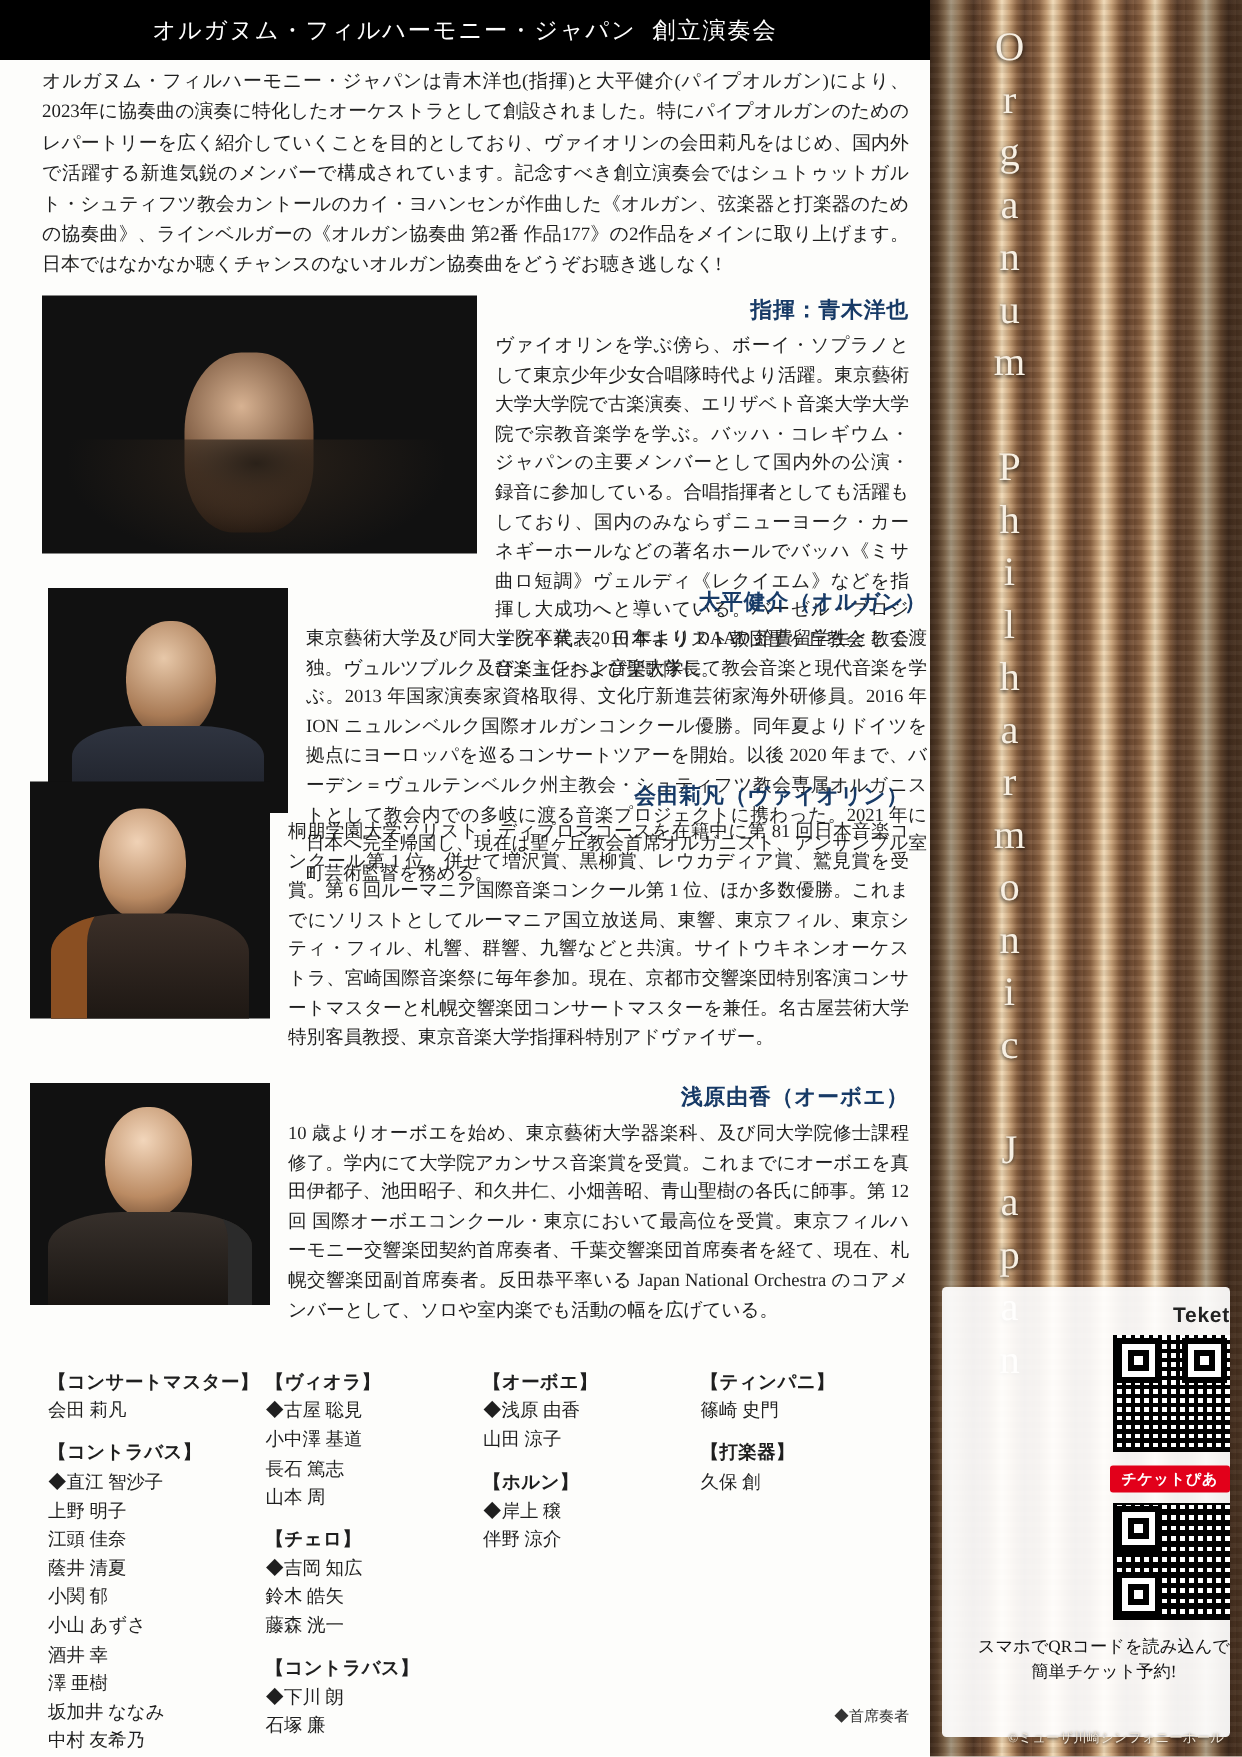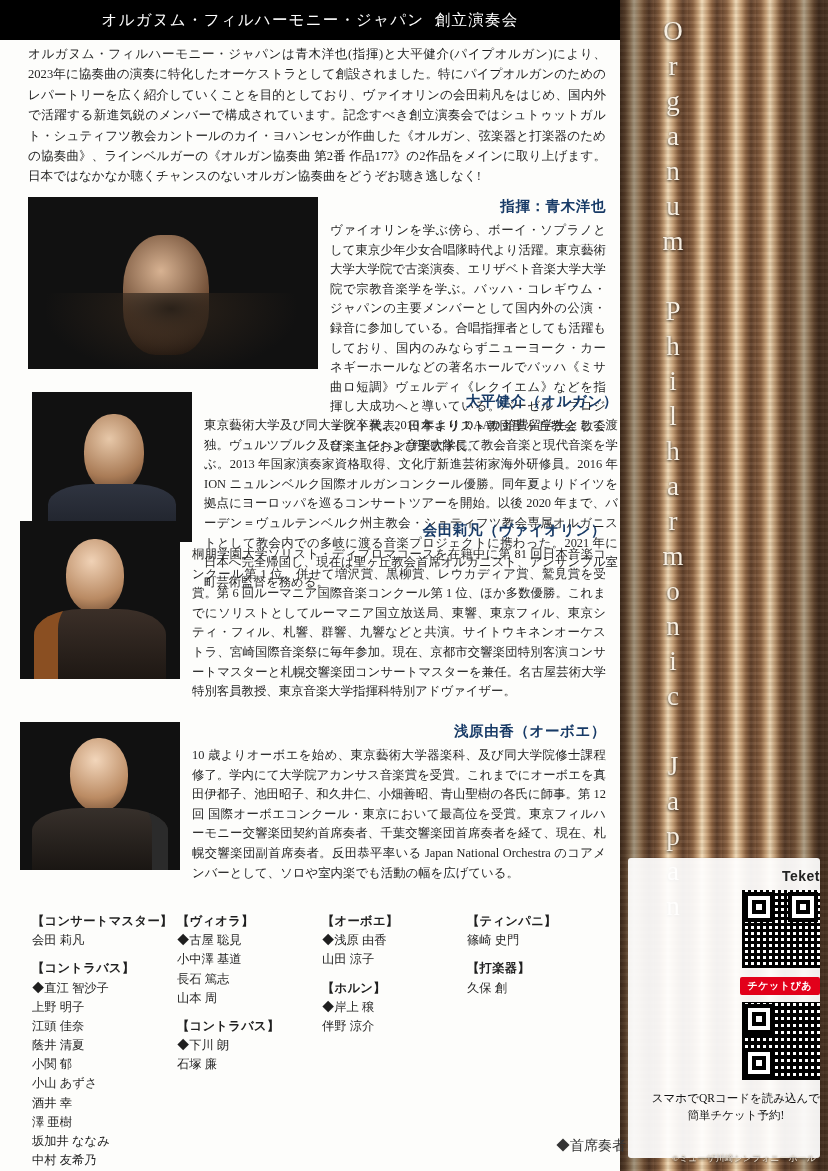--- a/index.html
+++ b/index.html
@@ -204,21 +204,21 @@
   }
   .roster .col { width: 145px; }
   .roster .sec { margin-bottom: 9px; }
   .roster .sec-head { font-weight: bold; letter-spacing: .3px; }
   .roster .nm { white-space: nowrap; }
   .legend {
     position: absolute;
     left: 556px;
     top: 1137px;
     font-family: "Liberation Serif", serif;
-    font-size: 14px;
+    font-size: 10px;
     color: #333;
   }
   
   .ticket {
     position: absolute;
     right: 8px;
     top: 858px;
     width: 192px;
     height: 300px;
     background: rgba(255,255,255,.93);
@@ -378,20 +378,26 @@
       </div>
       <div class="col">
         <div class="sec">
           <div class="sec-head">【ヴィオラ】</div>
           <div class="nm">◆古屋 聡見</div>
           <div class="nm">小中澤 基道</div>
           <div class="nm">長石 篤志</div>
           <div class="nm">山本 周</div>
         </div>
         <div class="sec">
+          <div class="sec-head">【チェロ】</div>
+          <div class="nm">◆吉岡 知広</div>
+          <div class="nm">鈴木 皓矢</div>
+          <div class="nm">藤森 洸一</div>
+        </div>
+        <div class="sec">
           <div class="sec-head">【コントラバス】</div>
           <div class="nm">◆下川 朗</div>
           <div class="nm">石塚 廉</div>
         </div>
       </div>
       <div class="col">
         <div class="sec">
           <div class="sec-head">【オーボエ】</div>
           <div class="nm">◆浅原 由香</div>
           <div class="nm">山田 涼子</div>

